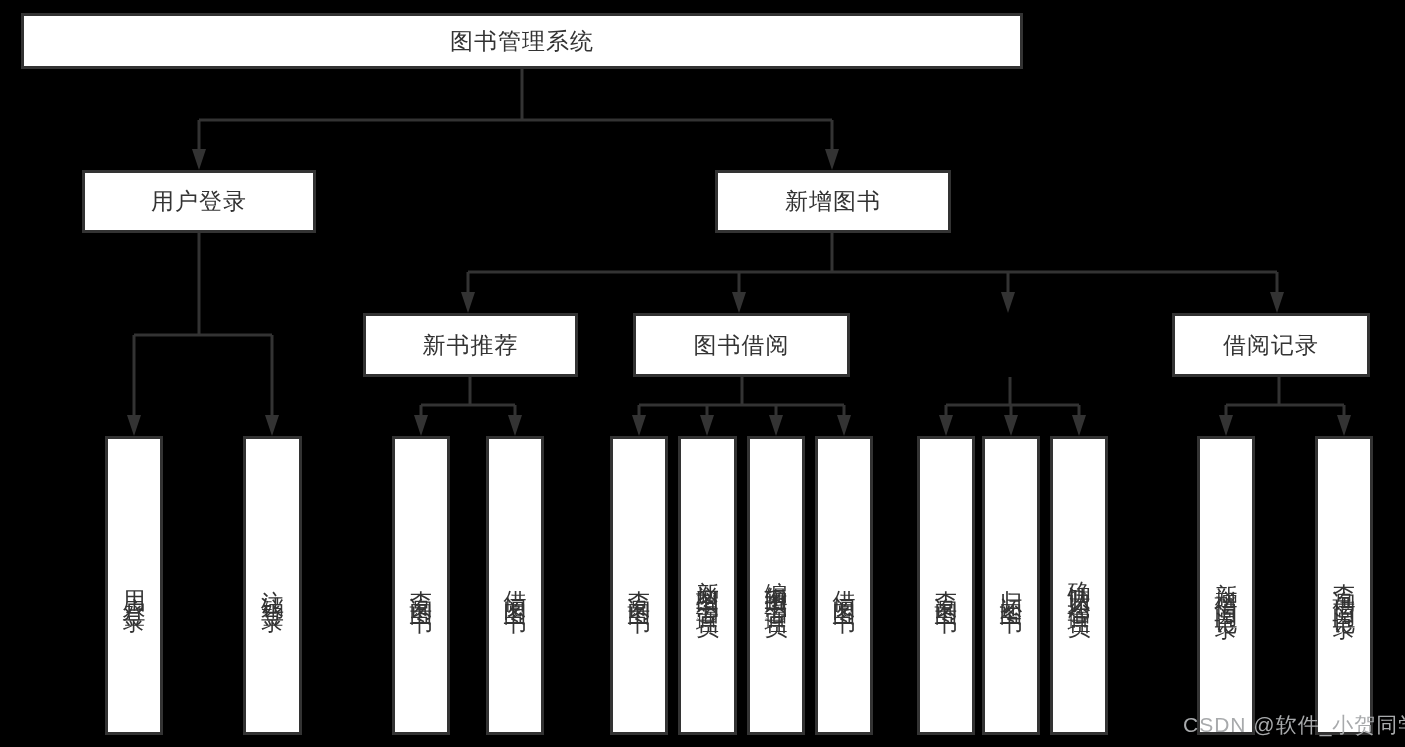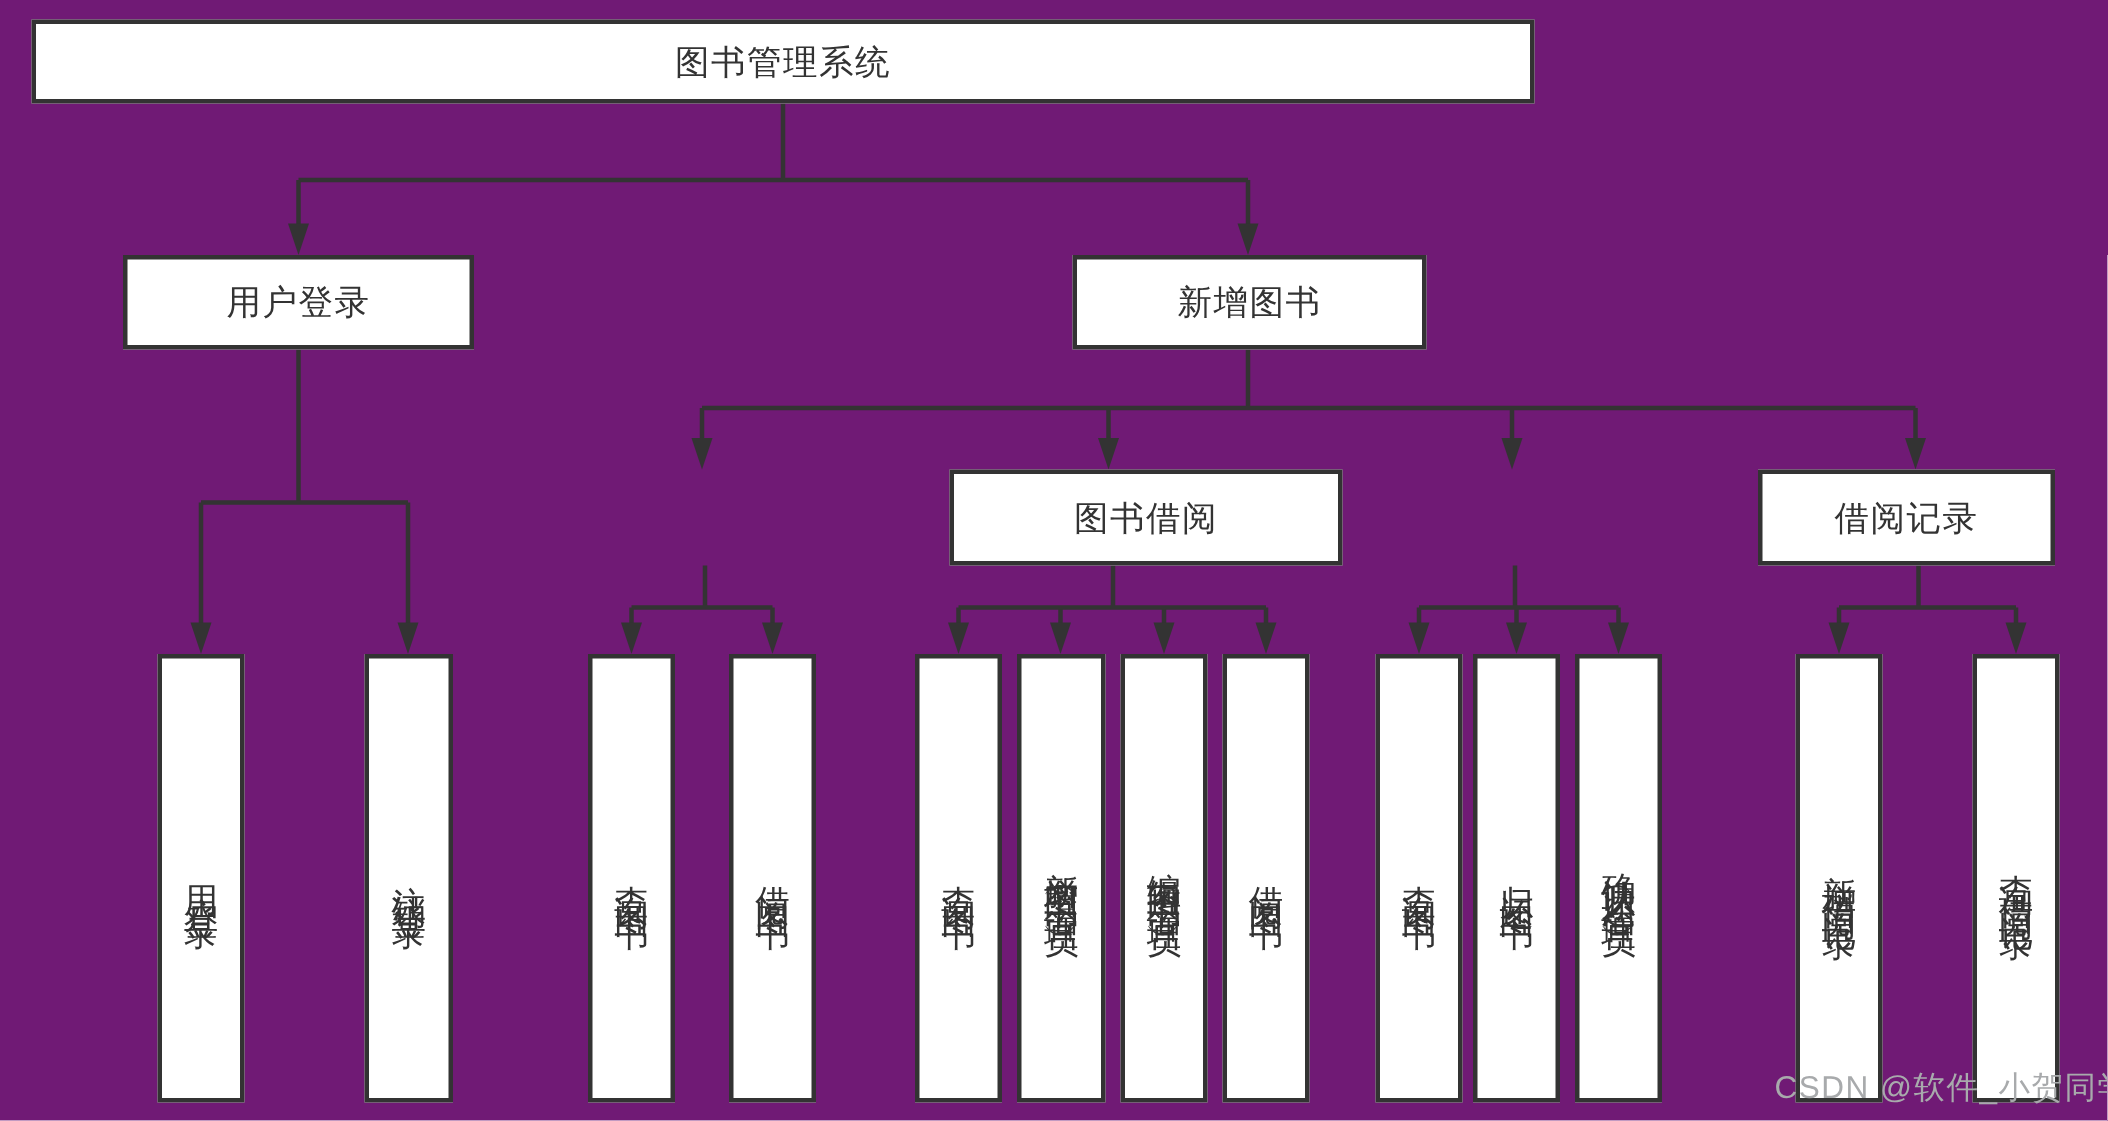--- a/index.html
+++ b/index.html
@@ -1,19 +1,19 @@
 <!DOCTYPE html>
 <html><head>
 <meta charset="utf-8">
 <style>
   html,body{margin:0;padding:0;background:#ffffff;}
   #canvas{
     position:relative;
     width:1405px;height:747px;
-    background:#701a75;
+    background:#000000;
     font-family:"Liberation Sans","DejaVu Sans",sans-serif;
     overflow:hidden;
   }
   #connectors{position:absolute;left:0;top:0;width:1405px;height:747px;}
   .node{
     position:absolute;
     box-sizing:border-box;
     border:3px solid #333333;
     background:#ffffff;
     color:#333333;
@@ -103,21 +103,22 @@
       <polygon points="1219,415 1233,415 1226,436"></polygon>
       <polygon points="1337,415 1351,415 1344,436"></polygon>
     </g>
   </svg>
 
   <div class="node h" style="left:21px;top:13px;width:1002px;height:56px">图书管理系统</div>
 
   <div class="node h" style="left:82px;top:170px;width:234px;height:63px">用户登录</div>
   <div class="node h" style="left:715px;top:170px;width:236px;height:63px">新增图书</div>
 
-  <div class="node h" style="left:633px;top:313px;width:262px;height:64px">图书借阅</div>
+  <div class="node h" style="left:363px;top:313px;width:215px;height:64px">新书推荐</div>
+  <div class="node h" style="left:633px;top:313px;width:217px;height:64px">图书借阅</div>
   <div class="node h" style="left:1172px;top:313px;width:198px;height:64px">借阅记录</div>
 
   <div class="node v" style="left:105px;top:436px;width:58px;height:299px">用户登录</div>
   <div class="node v" style="left:243px;top:436px;width:59px;height:299px">注销登录</div>
 
   <div class="node v" style="left:392px;top:436px;width:58px;height:299px">查询图书</div>
   <div class="node v" style="left:486px;top:436px;width:58px;height:299px">借阅图书</div>
 
   <div class="node v" style="left:610px;top:436px;width:58px;height:299px">查询图书</div>
   <div class="node v long" style="left:678px;top:436px;width:59px;height:299px">新增图书（管理员）</div>

